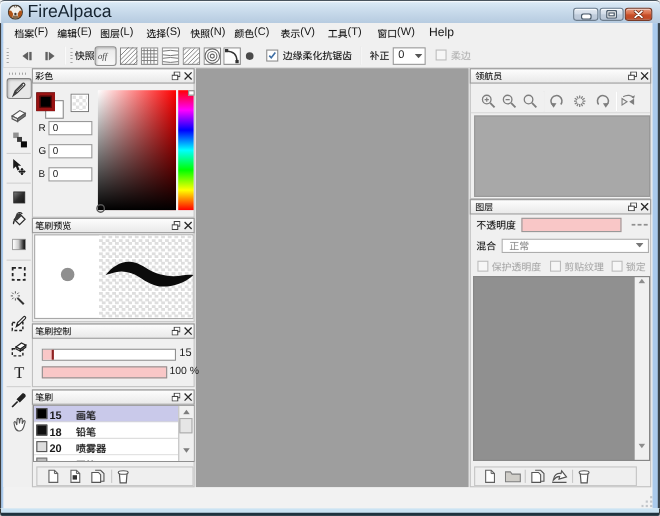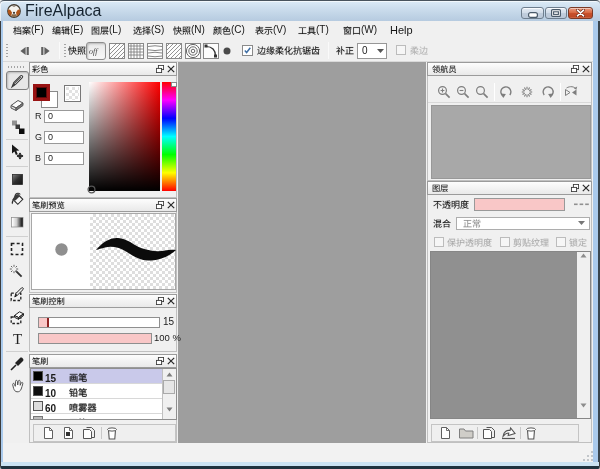--- a/index.html
+++ b/index.html
@@ -598,32 +598,32 @@
 <div style="position:absolute;left:69px;top:373px;font-size:0;">
     <svg width="18.4" height="9.2" viewBox="0 0 2000 1000" style="display:block">
       <g fill="#1a1a1a" stroke="#1a1a1a" stroke-width="30" transform="translate(0,880) scale(1,-1)">
         <use href="#c32" x="0"></use>
         <use href="#c35" x="1000"></use>
       </g>
     </svg>
   </div>
 <div style="position:absolute;left:31px;top:384px;width:131px;height:15px;background:#ffffff;border-bottom:1px solid #d8d8d8"></div>
 <div style="position:absolute;left:33px;top:386px;width:10px;height:10px;background:#111;border:1px solid #555"></div>
-<div style="position:absolute;left:45px;top:389px;font-size:0;"><span style="font-size:10px;line-height:10px;font-weight:bold;color:#1a1a1a">10</span></div>
+<div style="position:absolute;left:45px;top:389px;font-size:0;"><span style="font-size:10px;line-height:10px;font-weight:bold;color:#1a1a1a">18</span></div>
 <div style="position:absolute;left:69px;top:388px;font-size:0;">
     <svg width="18.4" height="9.2" viewBox="0 0 2000 1000" style="display:block">
       <g fill="#1a1a1a" stroke="#1a1a1a" stroke-width="30" transform="translate(0,880) scale(1,-1)">
         <use href="#c49" x="0"></use>
         <use href="#c35" x="1000"></use>
       </g>
     </svg>
   </div>
 <div style="position:absolute;left:31px;top:399px;width:131px;height:15px;background:#ffffff;border-bottom:1px solid #d8d8d8"></div>
 <div style="position:absolute;left:33px;top:401px;width:10px;height:10px;background:#ddd;border:1px solid #555"></div>
-<div style="position:absolute;left:45px;top:404px;font-size:0;"><span style="font-size:10px;line-height:10px;font-weight:bold;color:#1a1a1a">60</span></div>
+<div style="position:absolute;left:45px;top:404px;font-size:0;"><span style="font-size:10px;line-height:10px;font-weight:bold;color:#1a1a1a">20</span></div>
 <div style="position:absolute;left:69px;top:403px;font-size:0;">
     <svg width="27.6" height="9.2" viewBox="0 0 3000 1000" style="display:block">
       <g fill="#1a1a1a" stroke="#1a1a1a" stroke-width="30" transform="translate(0,880) scale(1,-1)">
         <use href="#c10" x="0"></use>
         <use href="#c52" x="1000"></use>
         <use href="#c11" x="2000"></use>
       </g>
     </svg>
   </div>
 <div style="position:absolute;left:31px;top:414px;width:131px;height:5px;overflow:hidden;background:#fff">

